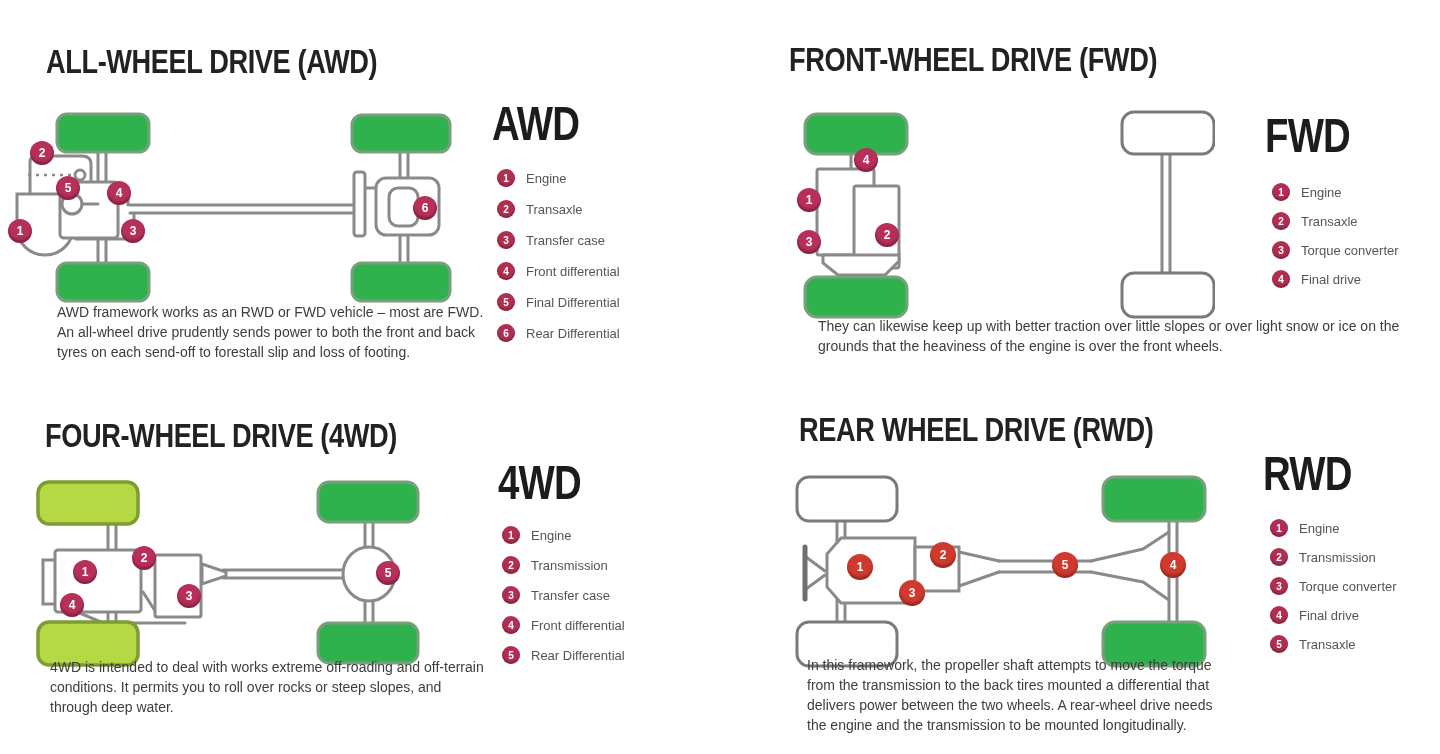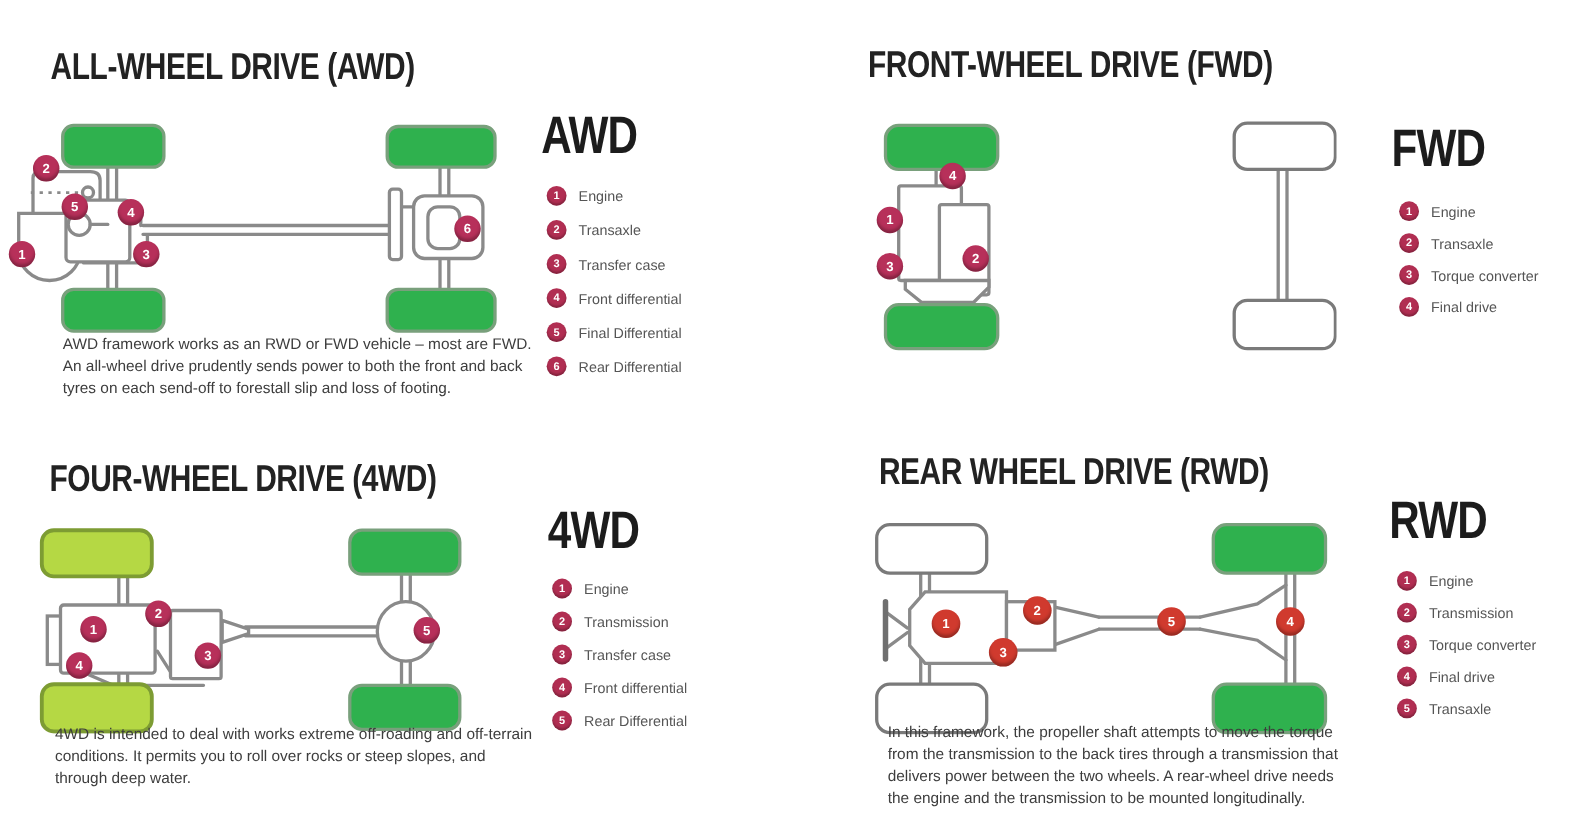--- a/index.html
+++ b/index.html
@@ -151,20 +151,21 @@
     <div class="lrow">
       <span class="lmark" style="background: rgb(177, 46, 82);">3</span>
       <span class="llabel">Torque converter</span>
     </div>
     <div class="lrow">
       <span class="lmark" style="background: rgb(177, 46, 82);">4</span>
       <span class="llabel">Final drive</span>
     </div>
   </div>
 
+  <div class="desc" style="left:818px;top:316px;width:592px;">They can likewise keep up with better traction over little slopes or over light snow or ice on the grounds that the heaviness of the engine is over the front wheels.</div>
 
   <div class="sec-title" style="left:45px;top:416px;">FOUR-WHEEL DRIVE (4WD)</div>
 
   <div class="diagram" style="left:25px;top:462px;width:460px;height:205px;">
     <svg width="460" height="205" viewBox="0 0 460 205">
       <g class="chassis">
         <path d="M83,62 V88 M91,62 V88 M83,150 V160 M91,150 V160"></path>
         <path d="M340,60 V87 M348,60 V87 M340,137 V161 M348,137 V161"></path>
         <path d="M198,108 H320 M198,116 H320"></path>
         <path d="M50,149 L78,161 H160"></path>
@@ -257,15 +258,15 @@
     <div class="lrow">
       <span class="lmark" style="background: rgb(177, 46, 82);">4</span>
       <span class="llabel">Final drive</span>
     </div>
     <div class="lrow">
       <span class="lmark" style="background: rgb(177, 46, 82);">5</span>
       <span class="llabel">Transaxle</span>
     </div>
   </div>
 
-  <div class="desc" style="left:807px;top:655px;width:418px;">In this framework, the propeller shaft attempts to move the torque from the transmission to the back tires through a transmission that delivers power between the two wheels. A rear-wheel drive needs the engine and the transmission to be mounted longitudinally.</div>
+  <div class="desc" style="left:807px;top:655px;width:418px;">In this framework, the propeller shaft attempts to move the torque from the transmission to the back tires mounted a differential that delivers power between the two wheels. A rear-wheel drive needs the engine and the transmission to be mounted longitudinally.</div>
 
 </div>
 
 </body></html>

